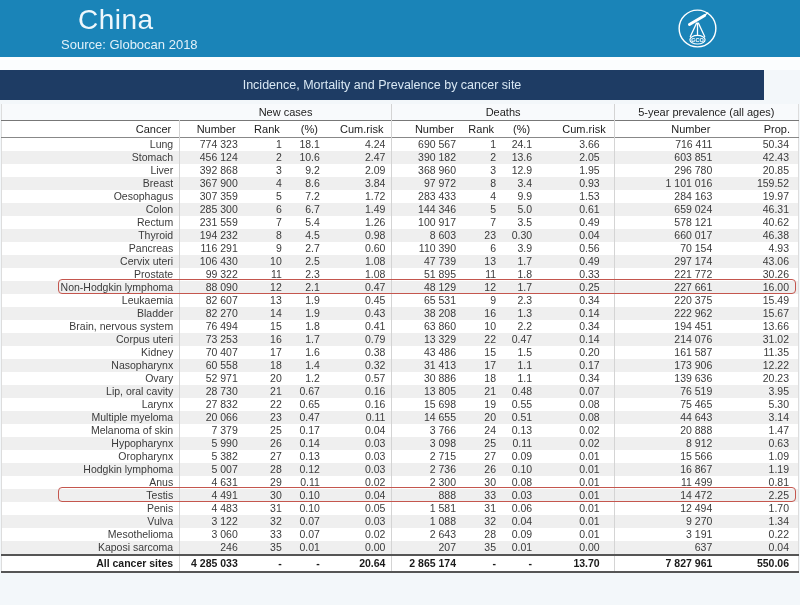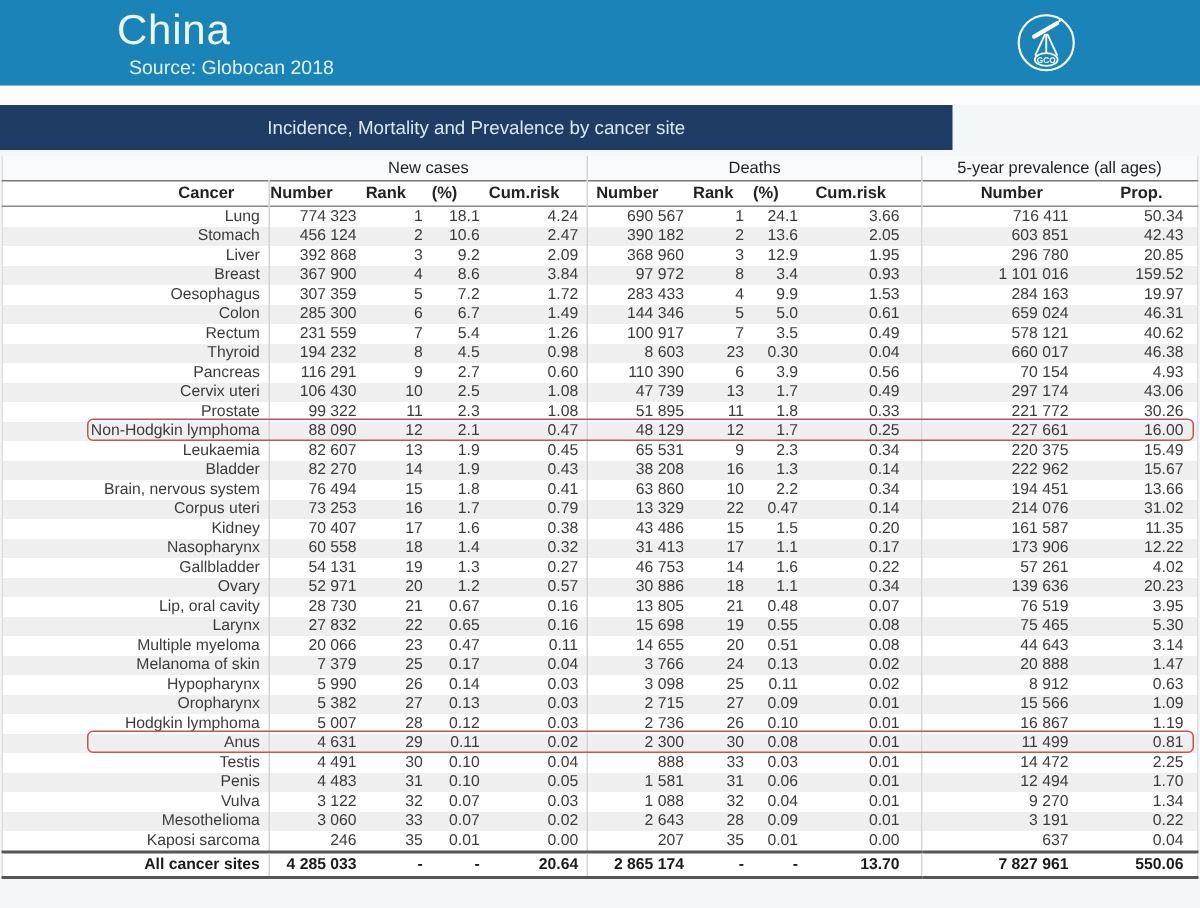--- a/index.html
+++ b/index.html
@@ -11,50 +11,50 @@
   
   .app-header {
     position: relative; width: 800px; height: 57px;
     background: #1a84b8; color: #eef7fc;
   }
   .country-title {
     position: absolute; left: 78px; top: 4px;
     font-size: 28px; font-weight: 400; letter-spacing: 0.5px; text-align: right;
   }
   .source-line {
-    position: absolute; left: 86px; top: 37px;
+    position: absolute; left: 61px; top: 37px;
     font-size: 13px; color: #e2f1f9;
   }
   .gco-logo { position: absolute; left: 676px; top: 7px; width: 43px; height: 43px; }
   .gco-logo svg { width: 100%; height: 100%; }
   
   .white-strip { width: 800px; height: 13px; background: #fbfdfe; }
   .section-banner {
-    width: 635px; height: 30px; background: #1e3c64;
+    width: 764px; height: 30px; background: #1e3c64;
     display: flex; align-items: center; justify-content: center;
     color: #d9e8f4; font-size: 12.5px;
   }
   
   .table-wrap { position: relative; width: 800px; margin-top: 4px; }
   table {
     width: 798px; margin-left: 1px;
     border-collapse: collapse; table-layout: fixed;
     font-size: 10.5px; color: #3b3b3b;
     border-left: 1px solid #ddd; border-right: 1px solid #ddd;
     background: #fff;
   }
   thead .group-row th {
     height: 16px; font-size: 11px; font-weight: normal; color: #222;
     text-align: center; vertical-align: bottom; padding-bottom: 2px;
     background: #f8fafc;
   }
   thead .group-row { border-bottom: 1.5px solid #777; }
   thead .col-row th {
-    height: 17px; font-size: 11px; font-weight: bold; color: #222;
-    text-align: right; padding-right: 23px; background: #fff; vertical-align: middle;
+    height: 17px; font-size: 11px; font-weight: normal; color: #222;
+    text-align: right; padding-right: 8px; background: #fff; vertical-align: middle;
   }
   thead .col-row { border-bottom: 1.5px solid #888; }
   tbody td {
     height: 13px; line-height: 13px; text-align: right;
     padding-right: 6px; white-space: nowrap; overflow: hidden;
   }
   tbody tr:nth-child(even) { background: #efefef; }
   .gsep { border-left: 1px solid #d4d4d4; }
   td.c8, th.c8 { padding-right: 14px; }
   td.c10, th.c10 { padding-right: 9px; }
@@ -363,33 +363,20 @@
           <td class="c3">1.4</td>
           <td class="c4">0.32</td>
           <td class="c5 gsep">31 413</td>
           <td class="c6">17</td>
           <td class="c7">1.1</td>
           <td class="c8">0.17</td>
           <td class="c9 gsep">173 906</td>
           <td class="c10">12.22</td>
         </tr>
         <tr>
-          <td class="c0">Gallbladder</td>
-          <td class="c1 gsep">54 131</td>
-          <td class="c2">19</td>
-          <td class="c3">1.3</td>
-          <td class="c4">0.27</td>
-          <td class="c5 gsep">46 753</td>
-          <td class="c6">14</td>
-          <td class="c7">1.6</td>
-          <td class="c8">0.22</td>
-          <td class="c9 gsep">57 261</td>
-          <td class="c10">4.02</td>
-        </tr>
-        <tr>
           <td class="c0">Ovary</td>
           <td class="c1 gsep">52 971</td>
           <td class="c2">20</td>
           <td class="c3">1.2</td>
           <td class="c4">0.57</td>
           <td class="c5 gsep">30 886</td>
           <td class="c6">18</td>
           <td class="c7">1.1</td>
           <td class="c8">0.34</td>
           <td class="c9 gsep">139 636</td>

